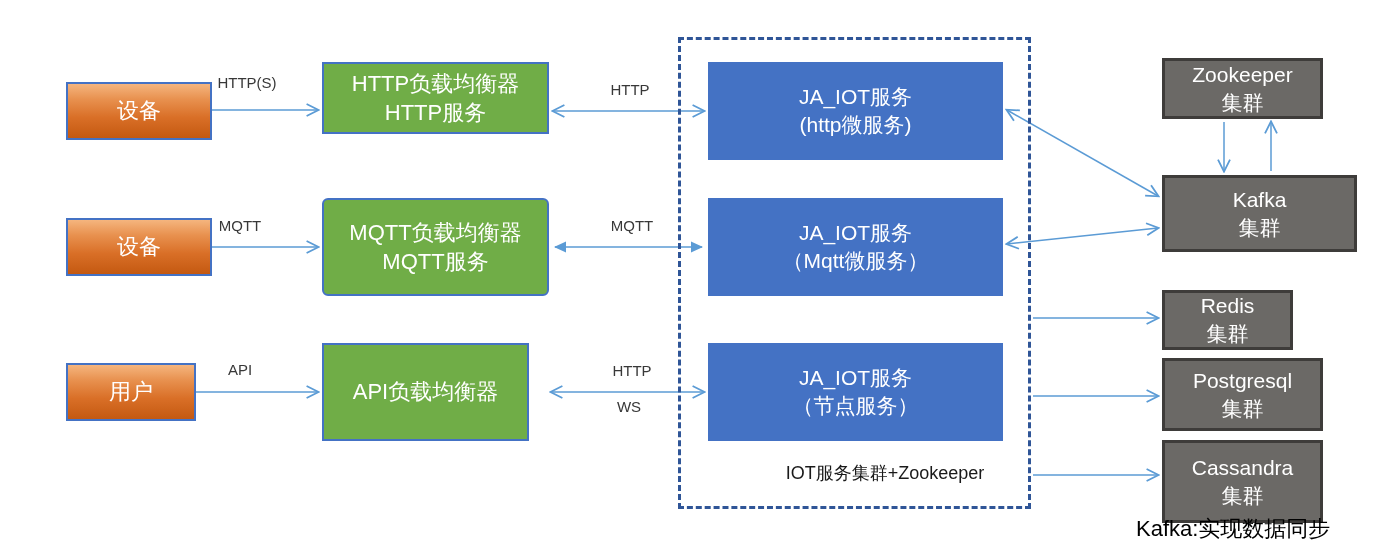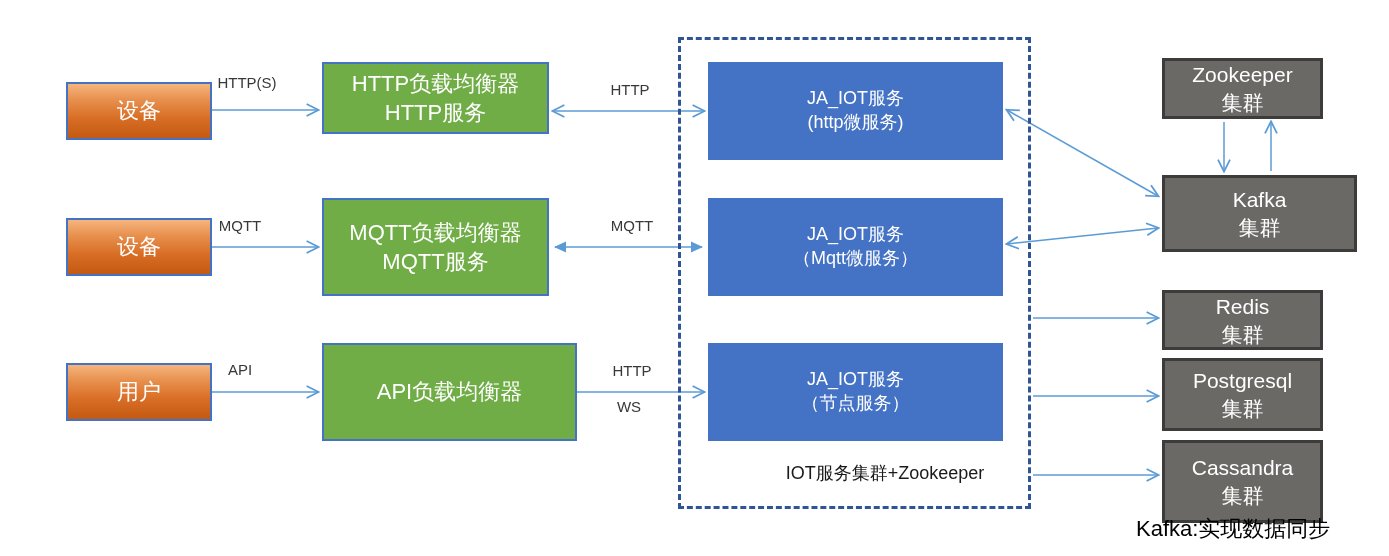--- a/index.html
+++ b/index.html
@@ -8,21 +8,21 @@
     font-family:"Liberation Sans","DejaVu Sans",sans-serif; background:#fff;
   }
   .node{position:absolute; display:flex; flex-direction:column; align-items:center;
         justify-content:center; text-align:center; box-sizing:border-box; color:#fff;}
   .node span{display:block; line-height:1.32;}
   .orange{
     background:linear-gradient(to bottom,#F5B57E 0%,#E8914F 28%,#D96F27 62%,#C45911 100%);
     border:2px solid #4472C4; font-size:22px; font-weight:500;margin-left:40px;
   }
   .green{ background:#70AD47; border:2px solid #4472C4; font-size:22px; font-weight:500;}
-  .blue{ background:#4472C4; border:none; font-size:18px; font-weight:400;}
+  .blue{ background:#4472C4; border:none; font-size:21px; font-weight:400;}
   .gray{ background:#6B6966; border:3px solid #3E3C3A; font-size:21px; font-weight:400;}
   .cluster-box{
     position:absolute; left:678px; top:37px; width:353px; height:472px;
     border:3px dashed #2F5597; box-sizing:border-box; background:transparent;
   }
   .edge-label{
     position:absolute; font-size:15px; color:#383838; text-align:center; line-height:1.1;
   }
   .cluster-label{
     position:absolute; left:678px; top:461px; width:414px; text-align:center;
@@ -65,33 +65,33 @@
   </svg>
 
   <div class="cluster-box"></div>
 
   <div class="node orange" style="left:26px;top:82px;width:146px;height:58px;">
     <span>设备</span>
   </div>
   <div class="node orange" style="left:26px;top:218px;width:146px;height:58px;">
     <span>设备</span>
   </div>
-  <div class="node orange" style="left:26px;top:363px;width:146px;height:58px;">
+  <div class="node orange" style="left:26px;top:363px;width:130px;height:58px;">
     <span>用户</span>
   </div>
 
   <div class="node green" style="left:322px;top:62px;width:227px;height:72px;">
     <span>HTTP负载均衡器</span>
     <span>HTTP服务</span>
   </div>
-  <div class="node green" style="left:322px;top:198px;width:227px;height:98px;">
+  <div class="node green" style="left:322px;top:198px;width:227px;height:98px;border-radius:6px;">
     <span>MQTT负载均衡器</span>
     <span>MQTT服务</span>
   </div>
-  <div class="node green" style="left:322px;top:343px;width:255px;height:98px;">
+  <div class="node green" style="left:322px;top:343px;width:207px;height:98px;">
     <span>API负载均衡器</span>
   </div>
 
   <div class="node blue" style="left:708px;top:62px;width:295px;height:98px;">
     <span>JA_IOT服务</span>
     <span>(http微服务)</span>
   </div>
   <div class="node blue" style="left:708px;top:198px;width:295px;height:98px;">
     <span>JA_IOT服务</span>
     <span>（Mqtt微服务）</span>
@@ -102,21 +102,21 @@
   </div>
 
   <div class="node gray" style="left:1162px;top:58px;width:161px;height:61px;">
     <span>Zookeeper</span>
     <span>集群</span>
   </div>
   <div class="node gray" style="left:1162px;top:175px;width:195px;height:77px;">
     <span>Kafka</span>
     <span>集群</span>
   </div>
-  <div class="node gray" style="left:1162px;top:290px;width:161px;height:60px;justify-content:space-between;">
+  <div class="node gray" style="left:1162px;top:290px;width:131px;height:60px;">
     <span>Redis</span>
     <span>集群</span>
   </div>
   <div class="node gray" style="left:1162px;top:358px;width:161px;height:73px;">
     <span>Postgresql</span>
     <span>集群</span>
   </div>
   <div class="node gray" style="left:1162px;top:440px;width:161px;height:83px;">
     <span>Cassandra</span>
     <span>集群</span>

